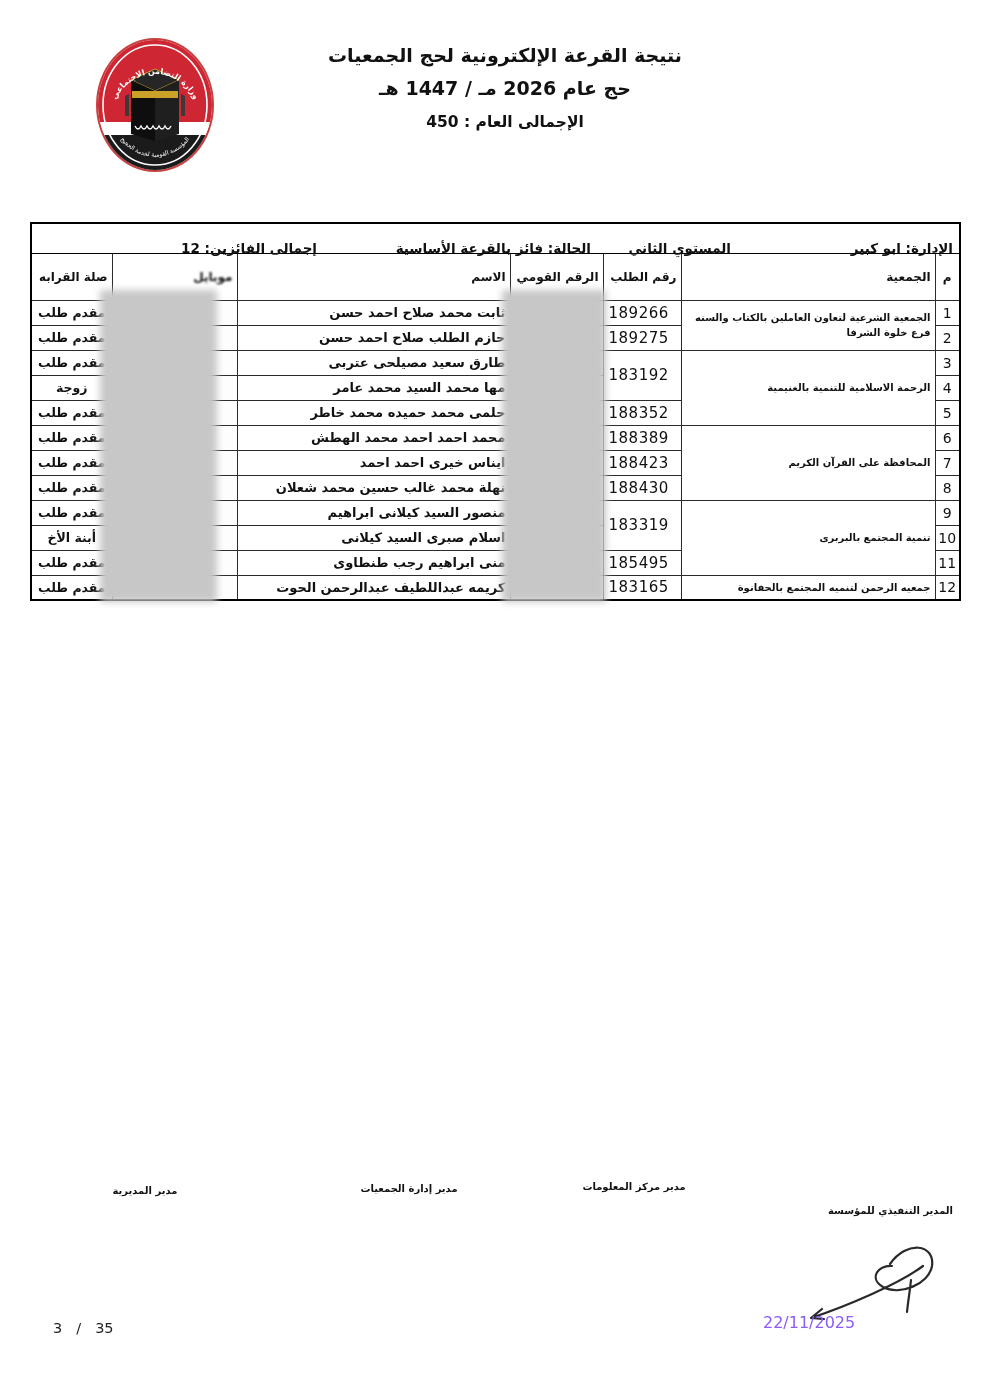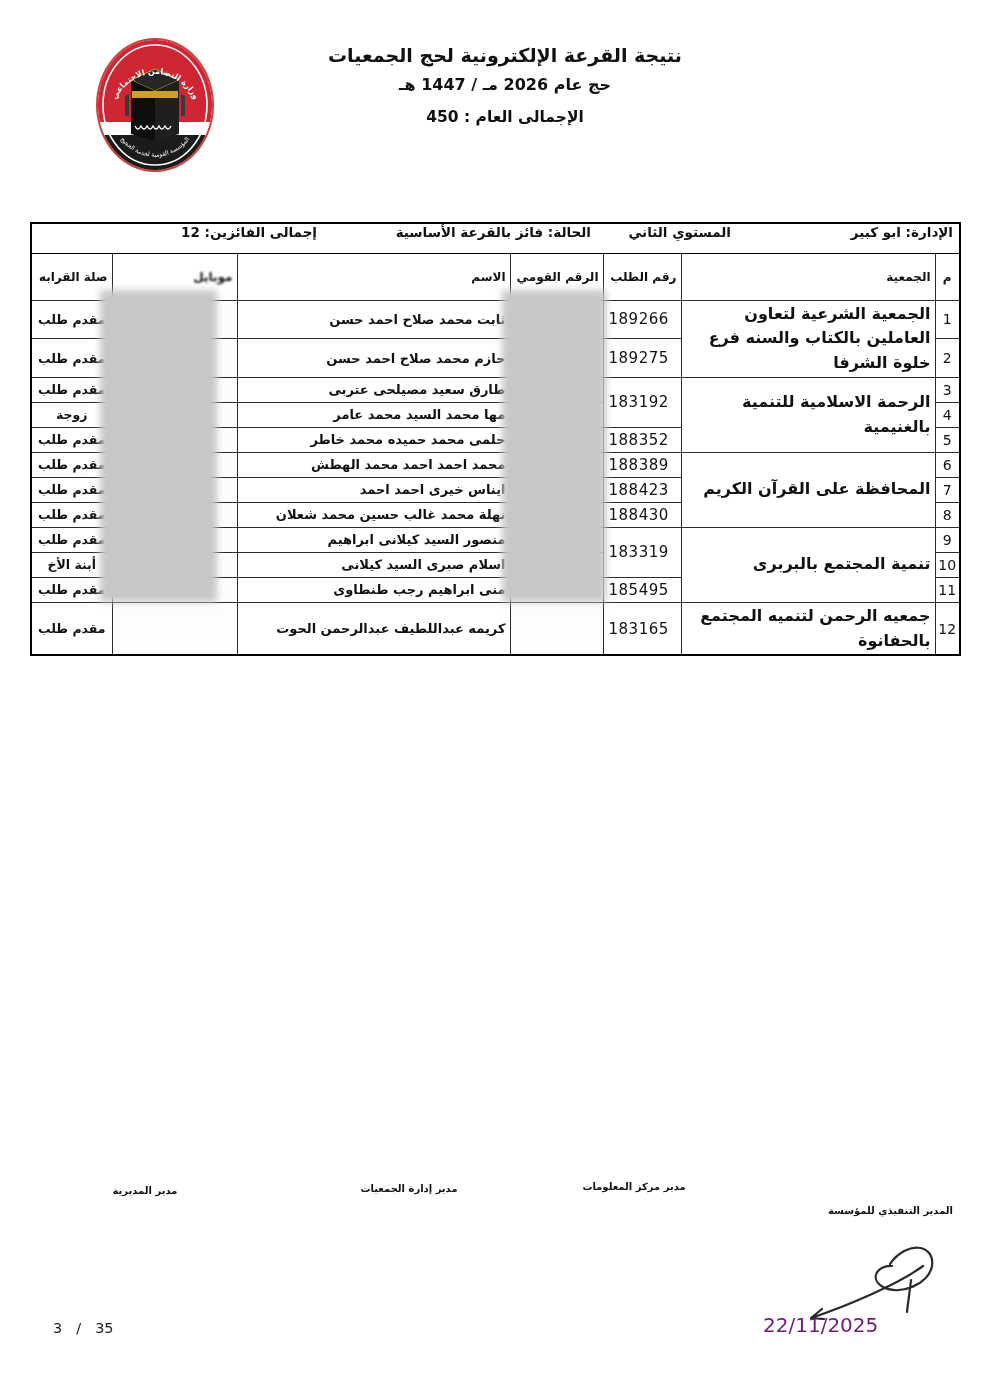--- a/index.html
+++ b/index.html
@@ -6,78 +6,78 @@
   body { background:#e9e9e9; }
   .page {
     position:relative; width:991px; height:1400px; margin:0 auto;
     background:#ffffff; overflow:hidden;
     font-family:"DejaVu Sans", sans-serif; color:#111; direction:rtl;
   }
 
   
   .title-block { position:absolute; top:40px; left:290px; width:430px; text-align:center; }
   .title-l1 { font-size:19px; font-weight:bold; line-height:1.6; }
-  .title-l2 { font-size:16px; font-weight:bold; line-height:1.9; }
+  .title-l2 { font-size:19px; font-weight:bold; line-height:1.9; }
   .title-l3 { font-size:17px; font-weight:bold; line-height:1.9; }
   .title-l4 { font-size:15.5px; font-weight:bold; line-height:2.1; }
 
   .gov-block { position:absolute; top:30px; left:745px; width:198px; text-align:center; }
   .gov-country { font-size:15.5px; font-weight:bold; margin-top:4px; letter-spacing:0.5px; }
   .gov-ministry { font-size:14.5px; font-weight:bold; margin-top:9px; filter:blur(0.7px); letter-spacing:1px; }
 
   .badge { position:absolute; top:38px; left:95px; width:120px; height:135px; }
 
   
   table.main {
     position:absolute; top:222px; left:30px; width:931px;
     border-collapse:collapse; direction:rtl;
     border:2px solid #000;
   }
   table.main td, table.main th { border:1px solid #2b2b2b; vertical-align:middle; }
   tr.info-row td { height:30px; border-bottom:1.5px solid #000; }
   .info-band { position:relative; height:28px; font-size:13.5px; font-weight:bold; }
-  .info-band span { position:absolute; top:0; white-space:nowrap; }
+  .info-band span { position:absolute; top:16px; white-space:nowrap; }
   .i-admin   { right:6px; }
   .i-level   { right:228px; }
   .i-status  { right:368px; }
   .i-winners { right:642px; }
 
   tr.cols th { height:32px; font-size:12px; font-weight:bold; text-align:right; padding:16px 4px; }
   .c-no  { width:25px;  text-align:center !important; }
   .c-assoc { width:254px; }
   .c-req { width:78px; }
   .c-nid { width:93px; }
   .c-name { width:273px; }
   .c-mob { width:125px; }
   .c-rel { width:81px; }
   .smudge { filter:blur(1.1px); display:inline-block; }
 
   tbody tr { height:25px; }
   td.no    { text-align:center; font-size:14px; padding:0 2px; }
-  td.assoc { text-align:right; font-size:16px; font-weight:bold; padding:1px 4px; line-height:1.55; }
+  td.assoc { text-align:right; font-size:10px; font-weight:bold; padding:1px 4px; line-height:1.55; }
   td.req   { direction:ltr; text-align:left; padding:0 2px 0 5px; font-size:15px; letter-spacing:0.5px; }
   td.nid, td.mob { background:#fdfdfd; }
   td.name  { text-align:right; font-size:13px; font-weight:bold; padding:0 4px; white-space:nowrap; }
   td.rel   { text-align:center; font-size:12.5px; font-weight:bold; white-space:nowrap; }
 
   
   .blur-slab { position:absolute; background:#c7c7c7; filter:blur(3.5px); z-index:5; }
   .blur-mobile { left:100px; top:290px; width:117px; height:312px; }
   .blur-nid    { left:502px; top:290px; width:104px; height:312px; }
 
   
   .sig { position:absolute; font-size:10px; font-weight:bold; text-align:center; white-space:nowrap; }
   .sig-1 { left:90px;  top:1185px; width:110px; }
   .sig-2 { left:320px; top:1183px; width:130px;margin-left:24px; }
   .sig-3 { left:545px; top:1181px; width:150px;margin-left:14px; }
   .sig-4 { left:808px; top:1205px; width:165px; }
   .signature-svg { position:absolute; left:795px; top:1228px; }
 
   .page-num { position:absolute; left:53px; top:1320px; font-size:14.5px; direction:ltr; display:flex; gap:14px; color:#222; }
-  .doc-date { position:absolute; left:763px; top:1313px; font-size:20px; direction:ltr; color:#701a75; }
+  .doc-date { position:absolute; left:763px; top:1313px; font-size:16px; direction:ltr; color:#8b5cf6; }
 </style>
 </head>
 <body>
 
 <div class="page">
 
   <div class="badge">
     <svg width="120" height="135" viewBox="0 0 120 135">
       <defs>
           <clipPath id="ovalClip">
@@ -147,21 +147,21 @@
         <td class="req">189266</td>
         <td class="nid"></td>
         <td class="name">ثابت محمد صلاح احمد حسن</td>
         <td class="mob"></td>
         <td class="rel">مقدم طلب</td>
       </tr>
       <tr>
         <td class="no">2</td>
         <td class="req">189275</td>
         <td class="nid"></td>
-        <td class="name">حازم محمد صلاح احمد حسن</td>
+        <td class="name">حازم الطلب صلاح احمد حسن</td>
         <td class="mob"></td>
         <td class="rel">مقدم طلب</td>
       </tr>
       <tr>
         <td class="no">3</td>
         <td class="assoc" rowspan="3">الرحمة الاسلامية للتنمية بالغنيمية</td>
         <td class="req" rowspan="2">183192</td>
         <td class="nid"></td>
         <td class="name">طارق سعيد مصيلحى عتربى</td>
         <td class="mob"></td>

